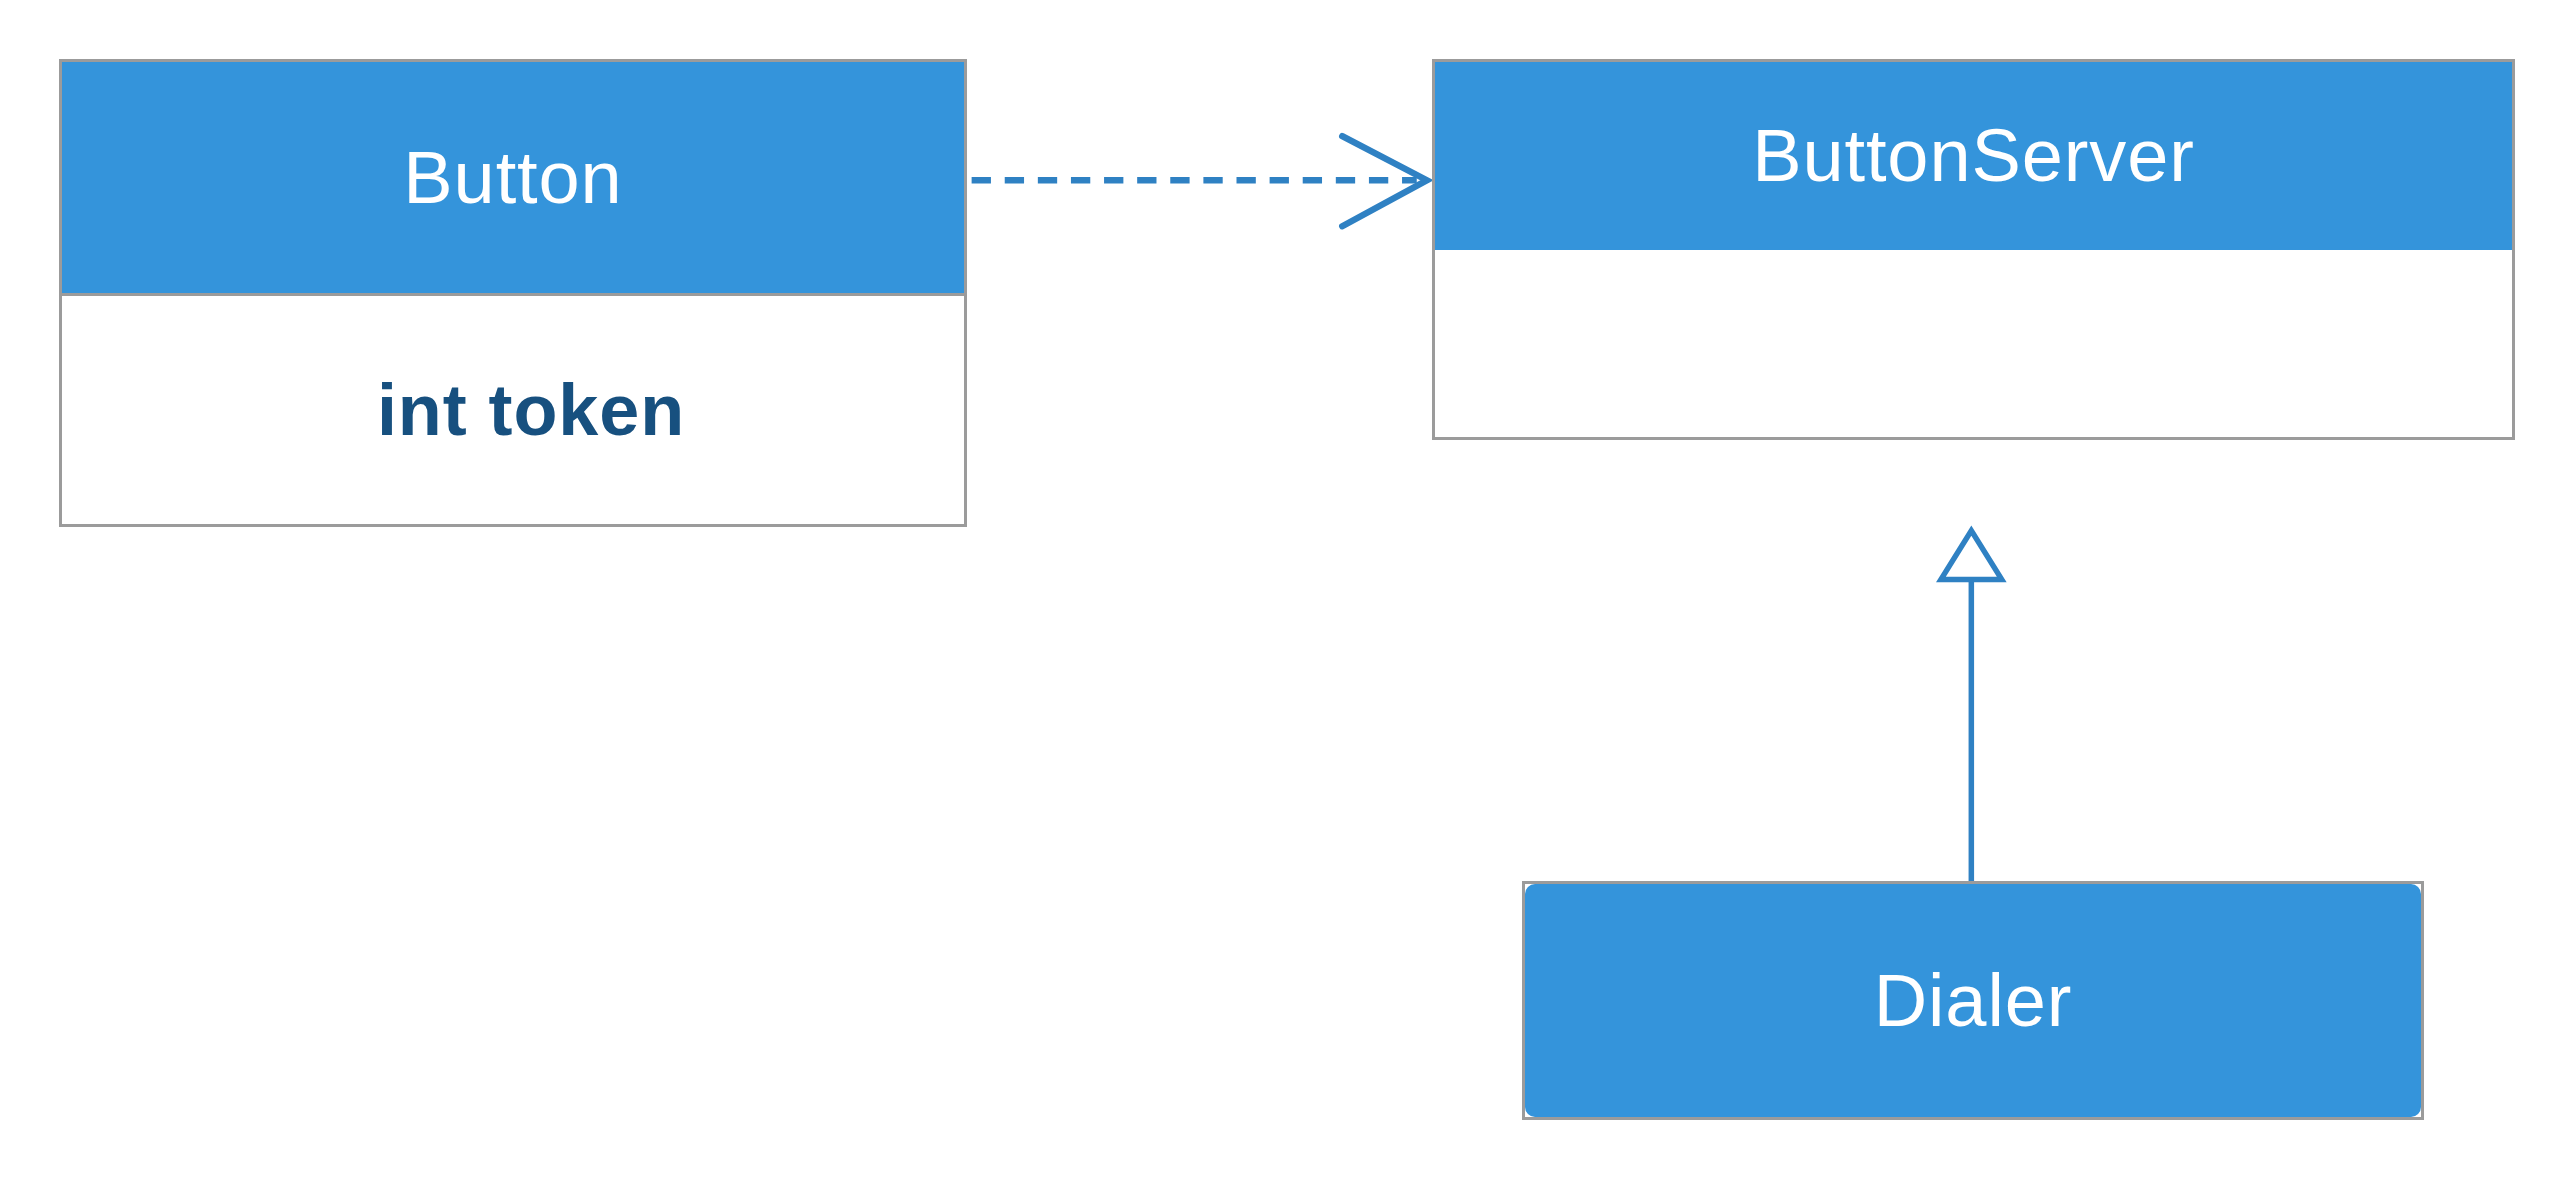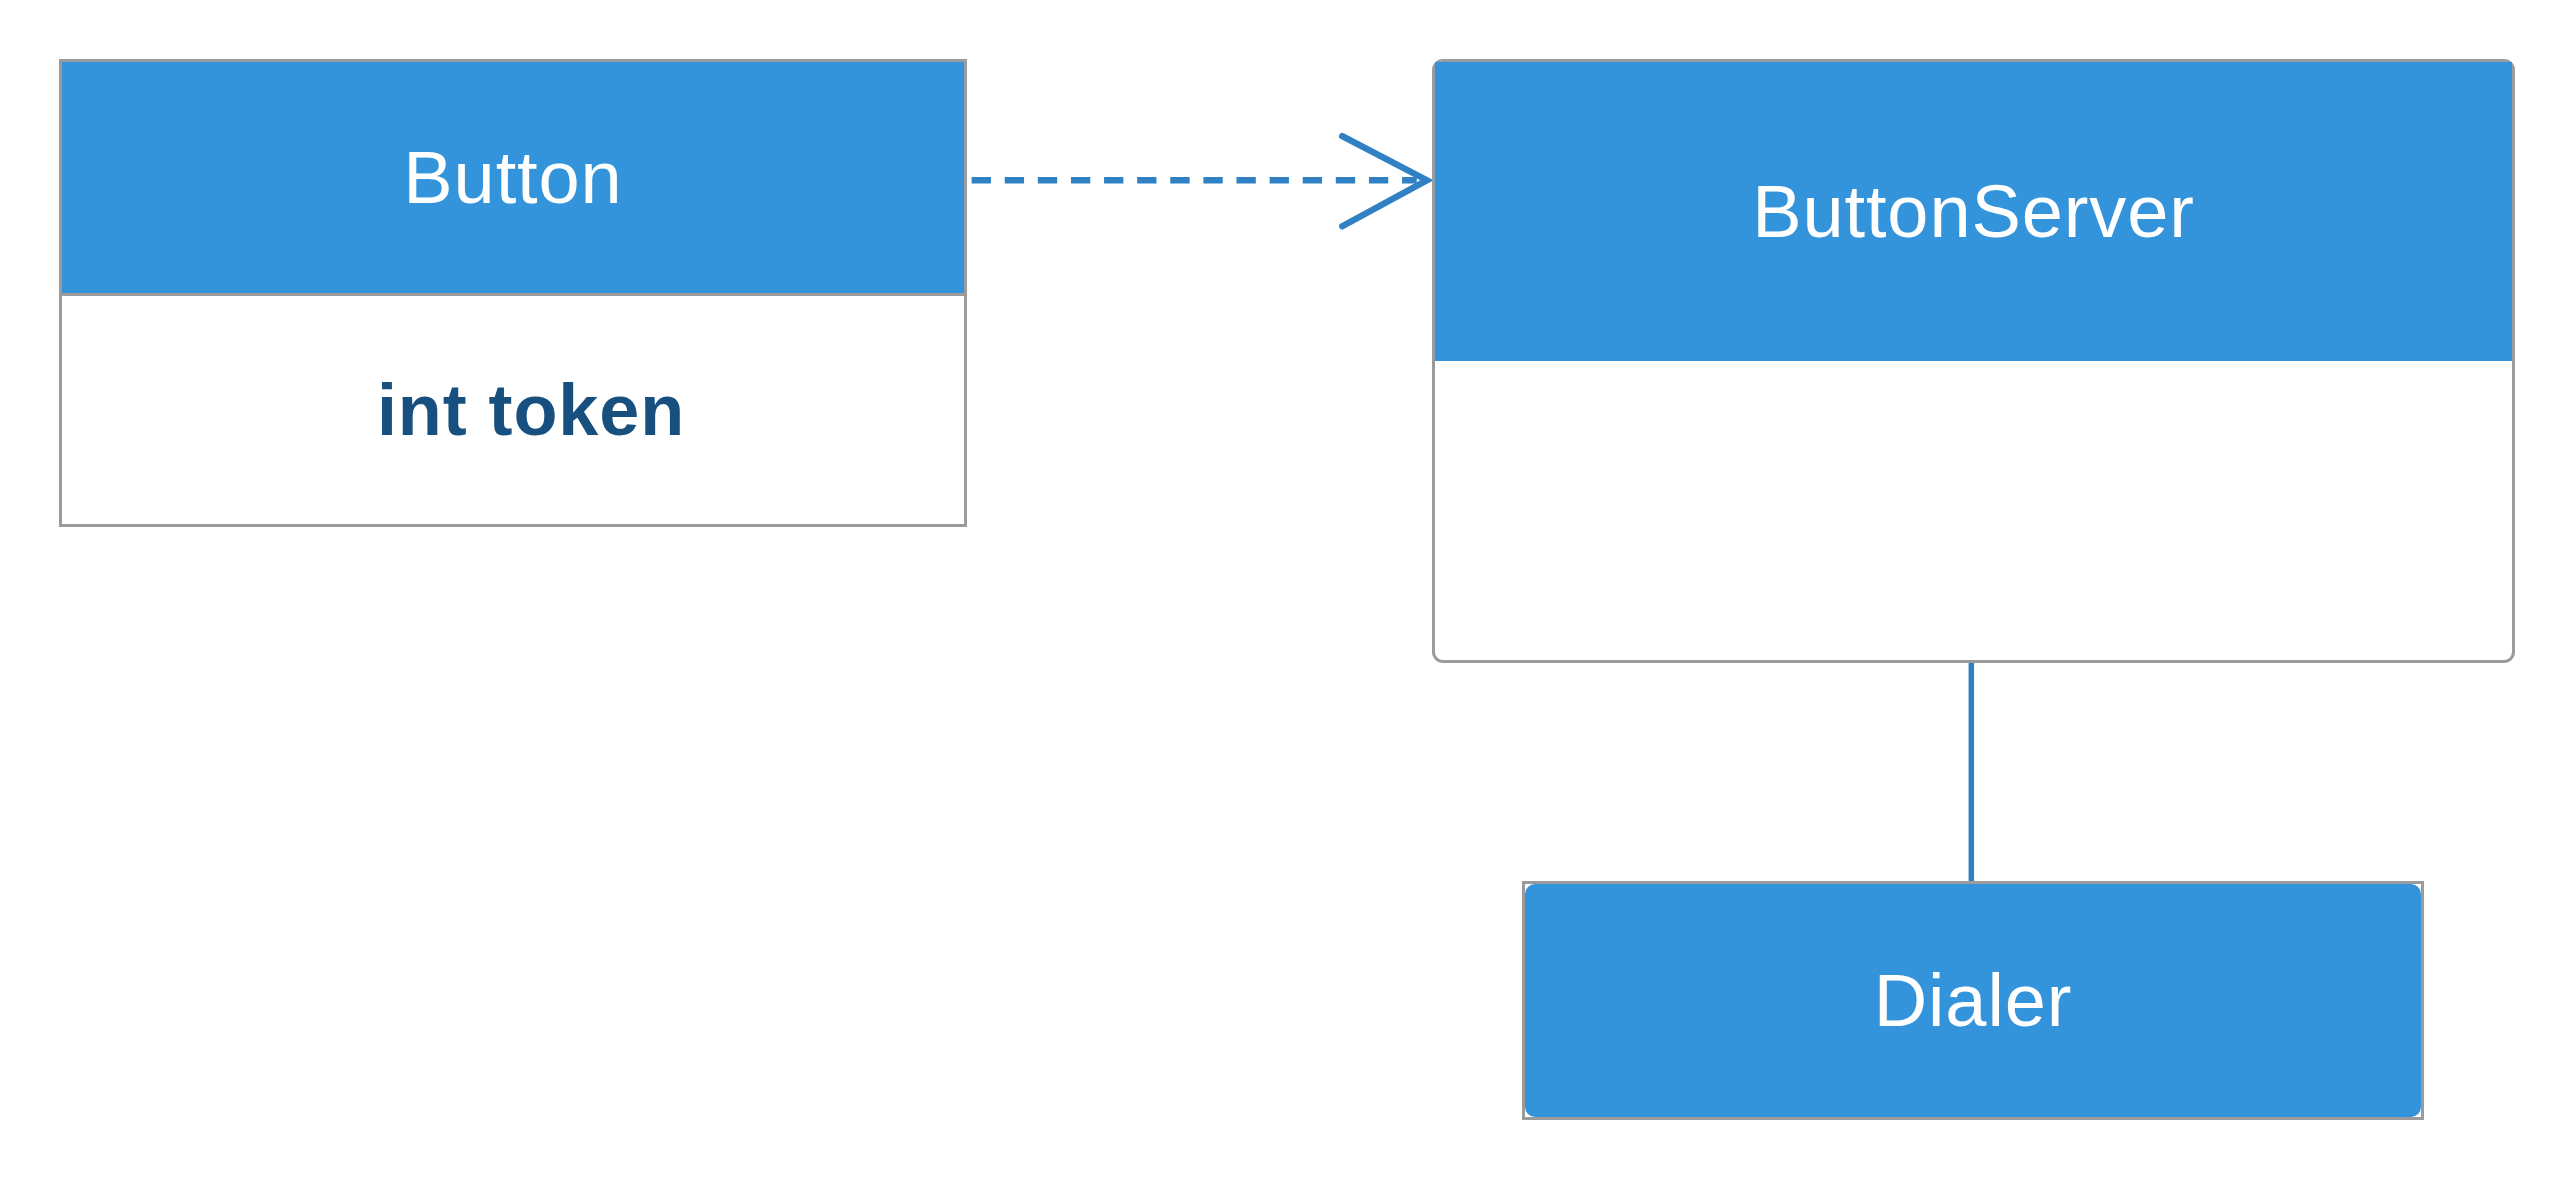--- a/index.html
+++ b/index.html
@@ -22,21 +22,21 @@
   .connectors .solid-line{stroke:var(--connector);stroke-width:6;fill:none;}
   .connectors .tri-head{stroke:var(--connector);stroke-width:6;fill:var(--background);stroke-linejoin:miter;}
 
   .uml-class{
     position:absolute;
     display:flex;flex-direction:column;
     border:3.7px solid var(--class-border);
     background:#ffffff;
   }
   .pos-button{left:59px;top:59px;width:908px;height:468px;}
-  .pos-buttonserver{left:1432px;top:59px;width:1083px;height:604px;border-radius:11px;}
+  .pos-buttonserver{left:1432px;top:59px;width:1083px;height:381px;}
   .pos-dialer{left:1522px;top:881px;width:902px;height:239px;}
 
   .uml-header{
     height:50%;
     background:var(--class-fill);
     display:flex;align-items:center;justify-content:center;
   }
   .pos-dialer .uml-header{height:100%;border-radius:10px;}
   .uml-body{
     flex:1;

